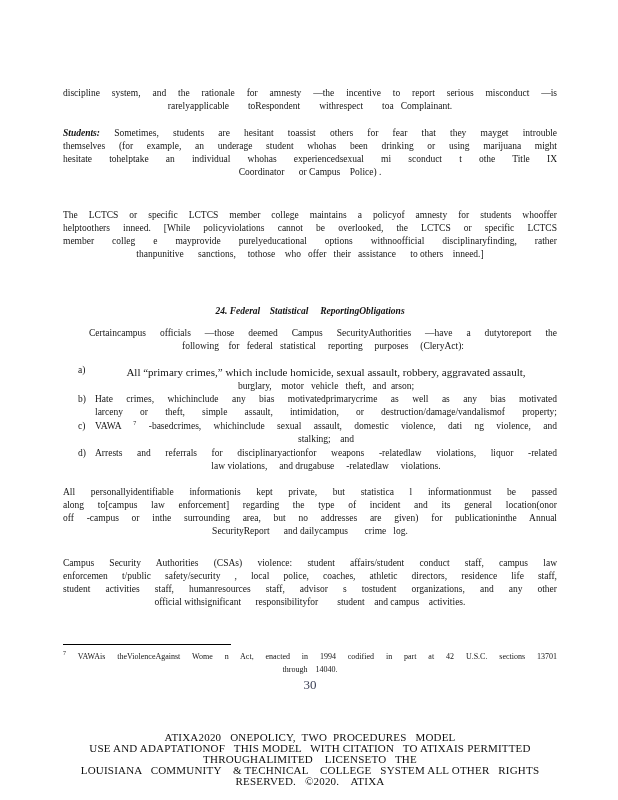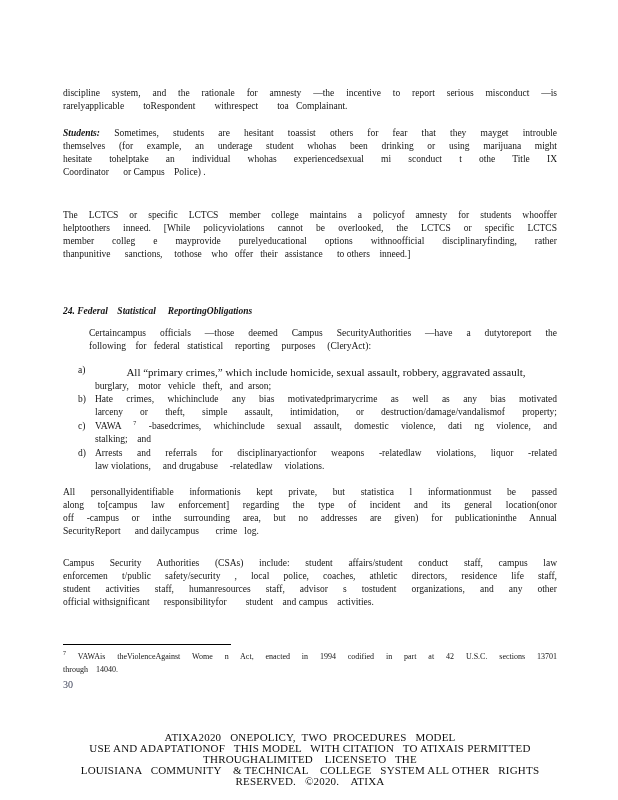--- a/index.html
+++ b/index.html
@@ -11,31 +11,31 @@
     font-family:"Liberation Serif","DejaVu Serif",serif;
     color:#141414;
   }
   .content{
     position:absolute;left:63px;top:87px;width:494px;
     font-size:9.5px;line-height:13px;
   }
   .blk{margin:0;}
   .ln{min-height:13px;}
   .ln.j{text-align:justify;text-align-last:justify;-moz-text-align-last:justify;}
-  .ln.l{white-space:pre-wrap;text-align:left;}
+  .ln.l{white-space:pre-wrap;text-align:center;}
   .ln.big{font-size:11px;line-height:16px;white-space:nowrap;text-align:center;overflow:hidden;}
   .bold{font-weight:bold;font-style:italic;}
   .heading .ln{font-weight:bold;}
   .li{position:relative;padding-left:32px;}
   .li .marker{position:absolute;left:15px;top:0;}
   .hr{width:168px;height:0;border-top:1px solid #000;}
   .footnote{font-size:8px;line-height:12.5px;}
   .footnote .ln{min-height:12.5px;}
   sup{font-size:6px;line-height:0;vertical-align:super;}
-  .pagenum{text-align:center;font-size:10px;line-height:12px;color:#3a3f55;}
+  .pagenum{text-align:center;font-size:13px;line-height:12px;color:#3a3f55;}
   .footer{text-align:center;font-size:11px;line-height:11px;letter-spacing:0.2px;color:#101010;}
   .footer .ln{white-space:pre-wrap;text-align:center;min-height:11px;}
 </style>
 </head>
 <body>
 
 <div class="page">
   <div class="content" id="doc">
       <div class="blk para">
         <div class="ln j"><span>discipline system, and the rationale for amnesty —the incentive to report serious misconduct —is</span></div>
@@ -80,21 +80,21 @@
         <div class="ln j"><span>Arrests and referrals for disciplinaryactionfor weapons -relatedlaw violations, liquor -related</span></div>
         <div class="ln l"><span>law violations,     and drugabuse     -relatedlaw     violations.</span></div>
       </div>
       <div class="blk para" style="margin-top: 13px;">
         <div class="ln j"><span>All personallyidentifiable informationis kept private, but statistica l informationmust be passed</span></div>
         <div class="ln j"><span>along to[campus law enforcement] regarding the type of incident and its general location(onor</span></div>
         <div class="ln j"><span>off -campus or inthe surrounding area, but no addresses are given) for publicationinthe Annual</span></div>
         <div class="ln l"><span>SecurityReport      and dailycampus       crime   log.</span></div>
       </div>
       <div class="blk para" style="margin-top: 19px;">
-        <div class="ln j"><span>Campus Security Authorities (CSAs) include: student affairs/student conduct staff, campus law</span></div>
+        <div class="ln j"><span>Campus Security Authorities (CSAs) violence: student affairs/student conduct staff, campus law</span></div>
         <div class="ln j"><span>enforcemen t/public safety/security , local police, coaches, athletic directors, residence life staff,</span></div>
         <div class="ln j"><span>student activities staff, humanresources staff, advisor s tostudent organizations, and any other</span></div>
         <div class="ln l"><span>official withsignificant      responsibilityfor        student    and campus    activities.</span></div>
       </div>
       <div class="blk hr" style="margin-top: 35px;"></div>
       <div class="blk footnote" style="margin-top: 6px;">
         <div class="ln j"><sup>7</sup><span> VAWAis theViolenceAgainst Wome n Act, enacted in 1994 codified in part at 42 U.S.C. sections 13701</span></div>
         <div class="ln l"><span>through    14040.</span></div>
       </div>
       <div class="blk pagenum" style="margin-top: 3px;">

